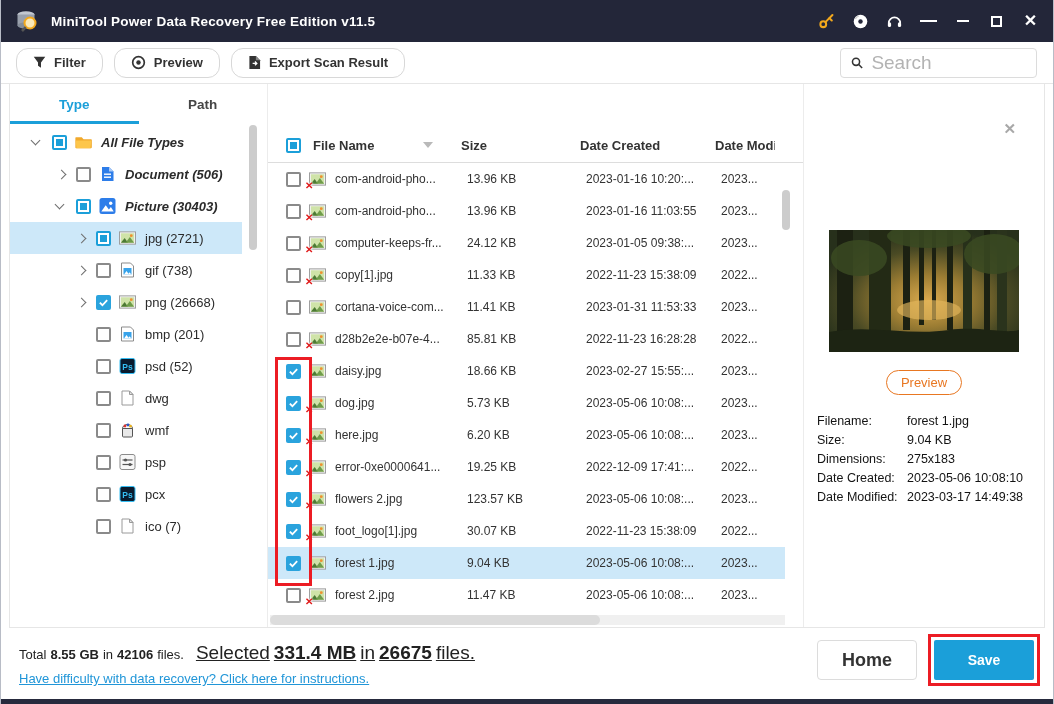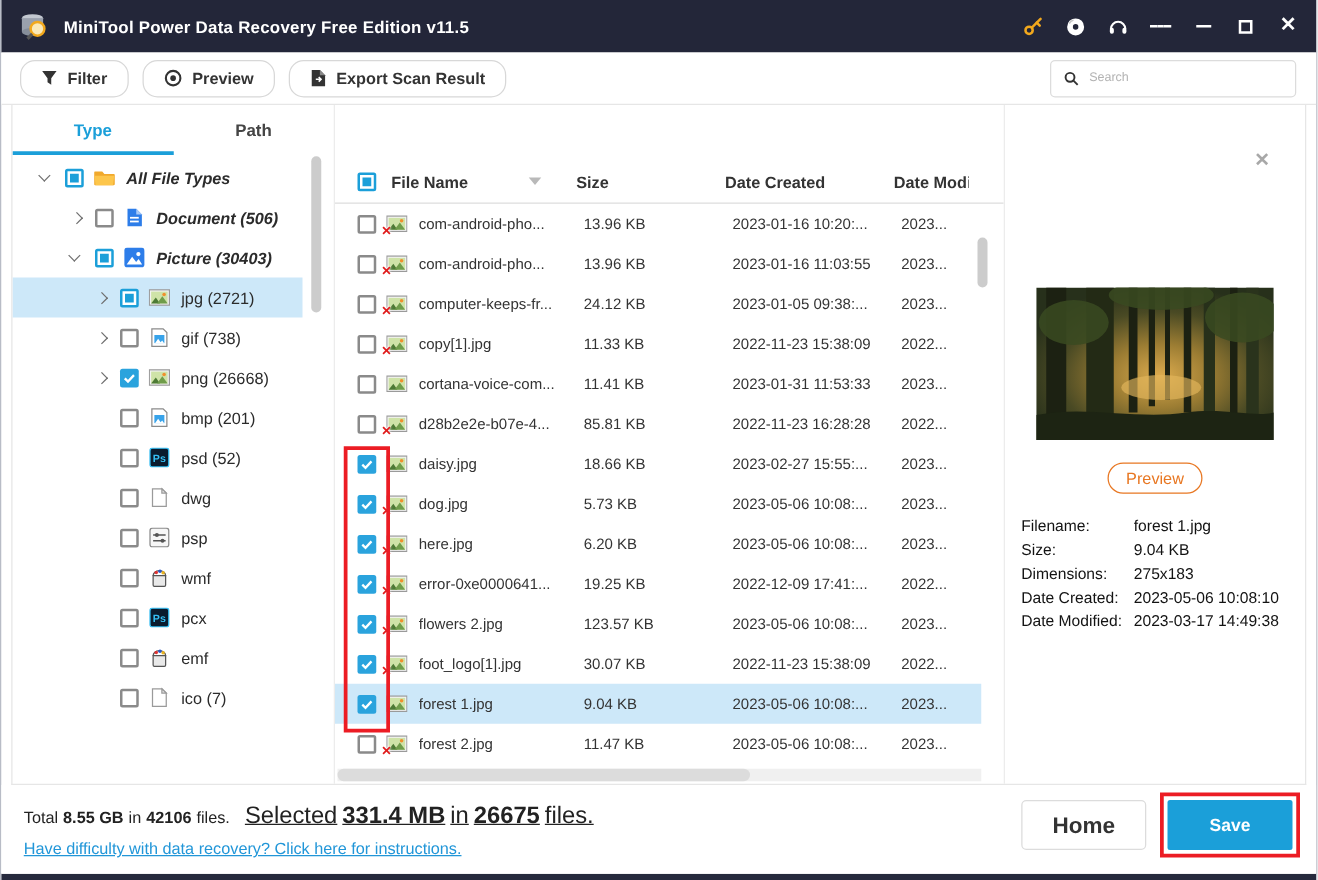--- a/index.html
+++ b/index.html
@@ -19,21 +19,21 @@
   .ic-close { color:#fff; font-size:16px; font-weight:bold; line-height:1; }
   .ic-menu i { display:block; width:14px; height:2.4px; background:#fff; margin:2.2px 0; }
 
   
   .toolbar { height:42px; display:flex; align-items:center; padding-left:15px; gap:11px;
              border-bottom:1px solid #e6e6e6; background:#fff; }
   .tb-btn { height:30px; padding:0 16px; border:1px solid #d8d8d8; border-radius:12px; background:#fff;
             display:inline-flex; align-items:center; gap:8px; font-size:13px; font-weight:bold; color:#333; cursor:pointer; }
   .search-box { margin-left:auto; margin-right:16px; width:197px; height:30px; border:1px solid #dcdcdc;
                 border-radius:4px; display:flex; align-items:center; padding:0 10px; gap:8px; }
-  .search-box input { border:none; outline:none; font-size:10px; color:#15803d; width:100%;
+  .search-box input { border:none; outline:none; font-size:19px; color:#15803d; width:100%;
                       font-family:"Liberation Sans",sans-serif; }
   .search-box input::placeholder { color:#b3b3b3; }
 
   
   .content { height:544px; margin:0 8px; border:1px solid #e6e6e6; border-top:none; display:flex; background:#fff; }
 
   
   .sidebar { width:258px; position:relative; border-right:1px solid #ececec; overflow:hidden; }
   .tabs { display:flex; height:36px; margin-top:4px; }
   .tab { flex:1; text-align:center; line-height:33px; font-size:13.5px; font-weight:bold; color:#454545; cursor:pointer; }
@@ -329,67 +329,53 @@
                 <path d="M8.5 1L12 4.5H8.5z" fill="#e8e8e8" stroke="#9a9a9a"></path>
               </svg>
             </span>
             <span class="tlabel">dwg</span>
           </div>
           <div class="tree-row lvl2">
             <span class="chev-box"></span>
             <span class="cb unchecked"></span>
             <span class="ticon">
               <svg viewBox="0 0 16 16">
+                <path d="M3 6.5h10V14a1 1 0 0 1-1 1H4a1 1 0 0 1-1-1z" fill="#e9e9e9" stroke="#555"></path>
+                <path d="M3 6.5c0-2 2-4 5-4s5 2 5 4" fill="none" stroke="#555"></path>
+                <circle cx="5.5" cy="4" r="1.4" fill="#d33"></circle>
+                <circle cx="8.5" cy="3" r="1.4" fill="#2a56c6"></circle>
+                <circle cx="11" cy="4.2" r="1.4" fill="#e9b320"></circle>
+              </svg>
+            </span>
+            <span class="tlabel">wmf</span>
+          </div>
+          <div class="tree-row lvl2">
+            <span class="chev-box"></span>
+            <span class="cb unchecked"></span>
+            <span class="ticon">
+              <svg viewBox="0 0 16 16">
                 <rect x=".5" y=".5" width="15" height="15" rx="2" fill="#f7f7f7" stroke="#8b8b8b"></rect>
                 <line x1="3" y1="6" x2="13" y2="6" stroke="#555" stroke-width="1.2"></line>
                 <circle cx="6" cy="6" r="1.6" fill="#555"></circle>
                 <line x1="3" y1="10.5" x2="13" y2="10.5" stroke="#555" stroke-width="1.2"></line>
                 <circle cx="10.5" cy="10.5" r="1.6" fill="#555"></circle>
               </svg>
             </span>
             <span class="tlabel">psp</span>
           </div>
           <div class="tree-row lvl2">
             <span class="chev-box"></span>
             <span class="cb unchecked"></span>
             <span class="ticon">
               <svg viewBox="0 0 16 16">
-                <path d="M3 6.5h10V14a1 1 0 0 1-1 1H4a1 1 0 0 1-1-1z" fill="#e9e9e9" stroke="#555"></path>
-                <path d="M3 6.5c0-2 2-4 5-4s5 2 5 4" fill="none" stroke="#555"></path>
-                <circle cx="5.5" cy="4" r="1.4" fill="#d33"></circle>
-                <circle cx="8.5" cy="3" r="1.4" fill="#2a56c6"></circle>
-                <circle cx="11" cy="4.2" r="1.4" fill="#e9b320"></circle>
-              </svg>
-            </span>
-            <span class="tlabel">wmf</span>
-          </div>
-          <div class="tree-row lvl2">
-            <span class="chev-box"></span>
-            <span class="cb unchecked"></span>
-            <span class="ticon">
-              <svg viewBox="0 0 16 16">
                 <rect x=".5" y=".5" width="15" height="15" rx="2" fill="#0a1b2e" stroke="#35bef3"></rect>
                 <text x="8" y="11.5" font-size="8.5" font-weight="bold" fill="#35bef3" text-anchor="middle" font-family="Liberation Sans,sans-serif">Ps</text>
               </svg>
             </span>
             <span class="tlabel">pcx</span>
-          </div>
-          <div class="tree-row lvl2">
-            <span class="chev-box"></span>
-            <span class="cb unchecked"></span>
-            <span class="ticon">
-              <svg viewBox="0 0 16 16">
-                <path d="M3 6.5h10V14a1 1 0 0 1-1 1H4a1 1 0 0 1-1-1z" fill="#e9e9e9" stroke="#555"></path>
-                <path d="M3 6.5c0-2 2-4 5-4s5 2 5 4" fill="none" stroke="#555"></path>
-                <circle cx="5.5" cy="4" r="1.4" fill="#d33"></circle>
-                <circle cx="8.5" cy="3" r="1.4" fill="#2a56c6"></circle>
-                <circle cx="11" cy="4.2" r="1.4" fill="#e9b320"></circle>
-              </svg>
-            </span>
-            <span class="tlabel">emf</span>
           </div>
           <div class="tree-row lvl2">
             <span class="chev-box"></span>
             <span class="cb unchecked"></span>
             <span class="ticon">
               <svg viewBox="0 0 13 16">
                 <path d="M1 1h7.5L12 4.5V15H1z" fill="#fff" stroke="#9a9a9a"></path>
                 <path d="M8.5 1L12 4.5H8.5z" fill="#e8e8e8" stroke="#9a9a9a"></path>
               </svg>
             </span>

